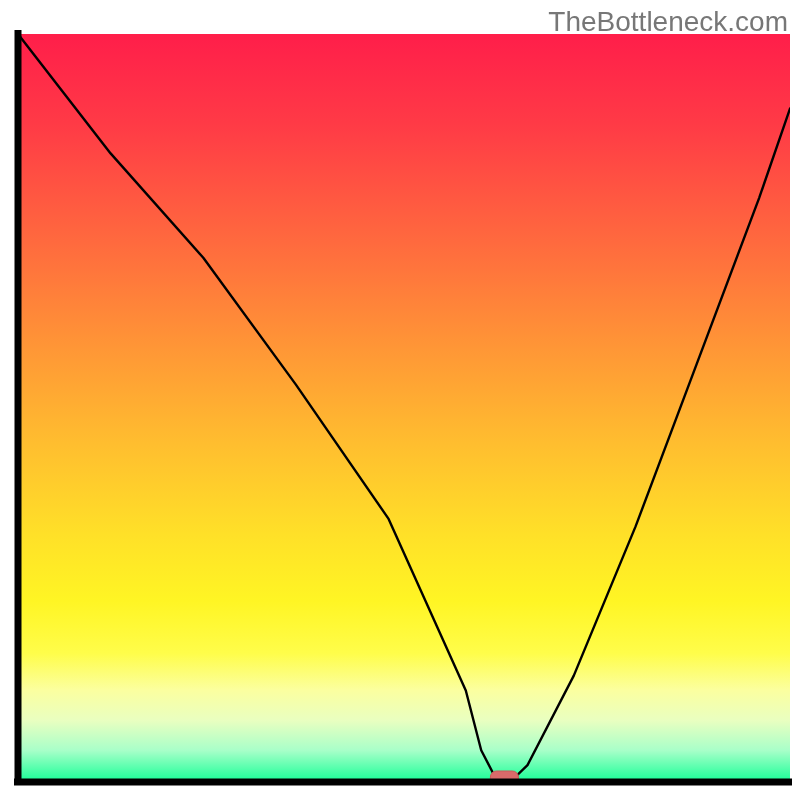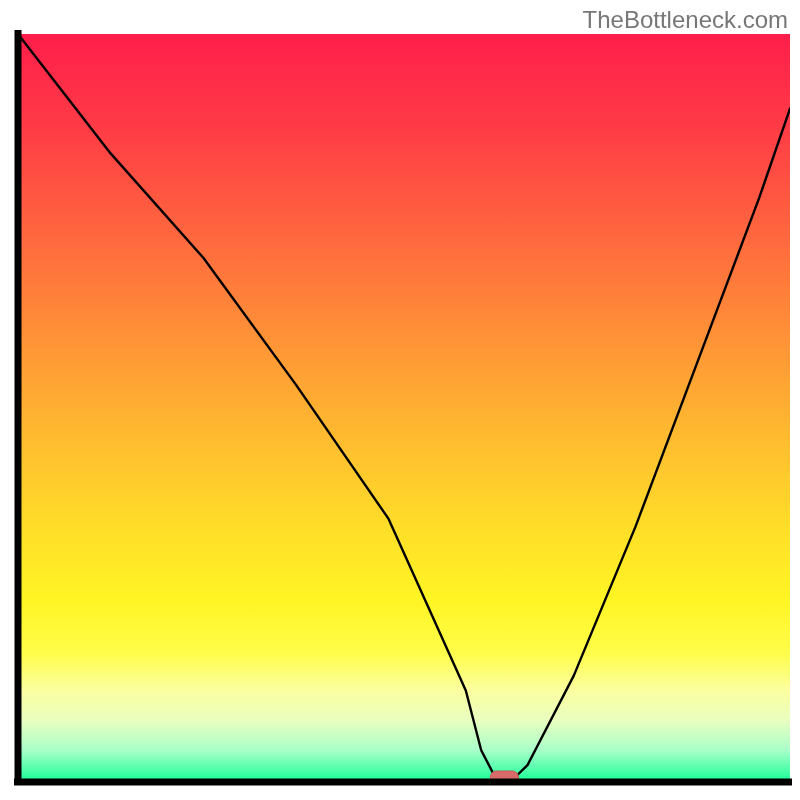--- a/index.html
+++ b/index.html
@@ -12,21 +12,21 @@
   .chart-container {
     position: relative;
     width: 800px;
     height: 800px;
     background: #ffffff;
   }
   .watermark {
     position: absolute;
     top: 6px;
     right: 12px;
-    font-size: 24px;
+    font-size: 28px;
     color: #777;
     font-family: Arial, sans-serif;
     z-index: 5;
   }
   .axes {
     position: absolute;
     inset: 0;
     z-index: 4;
     pointer-events: none;
   }

